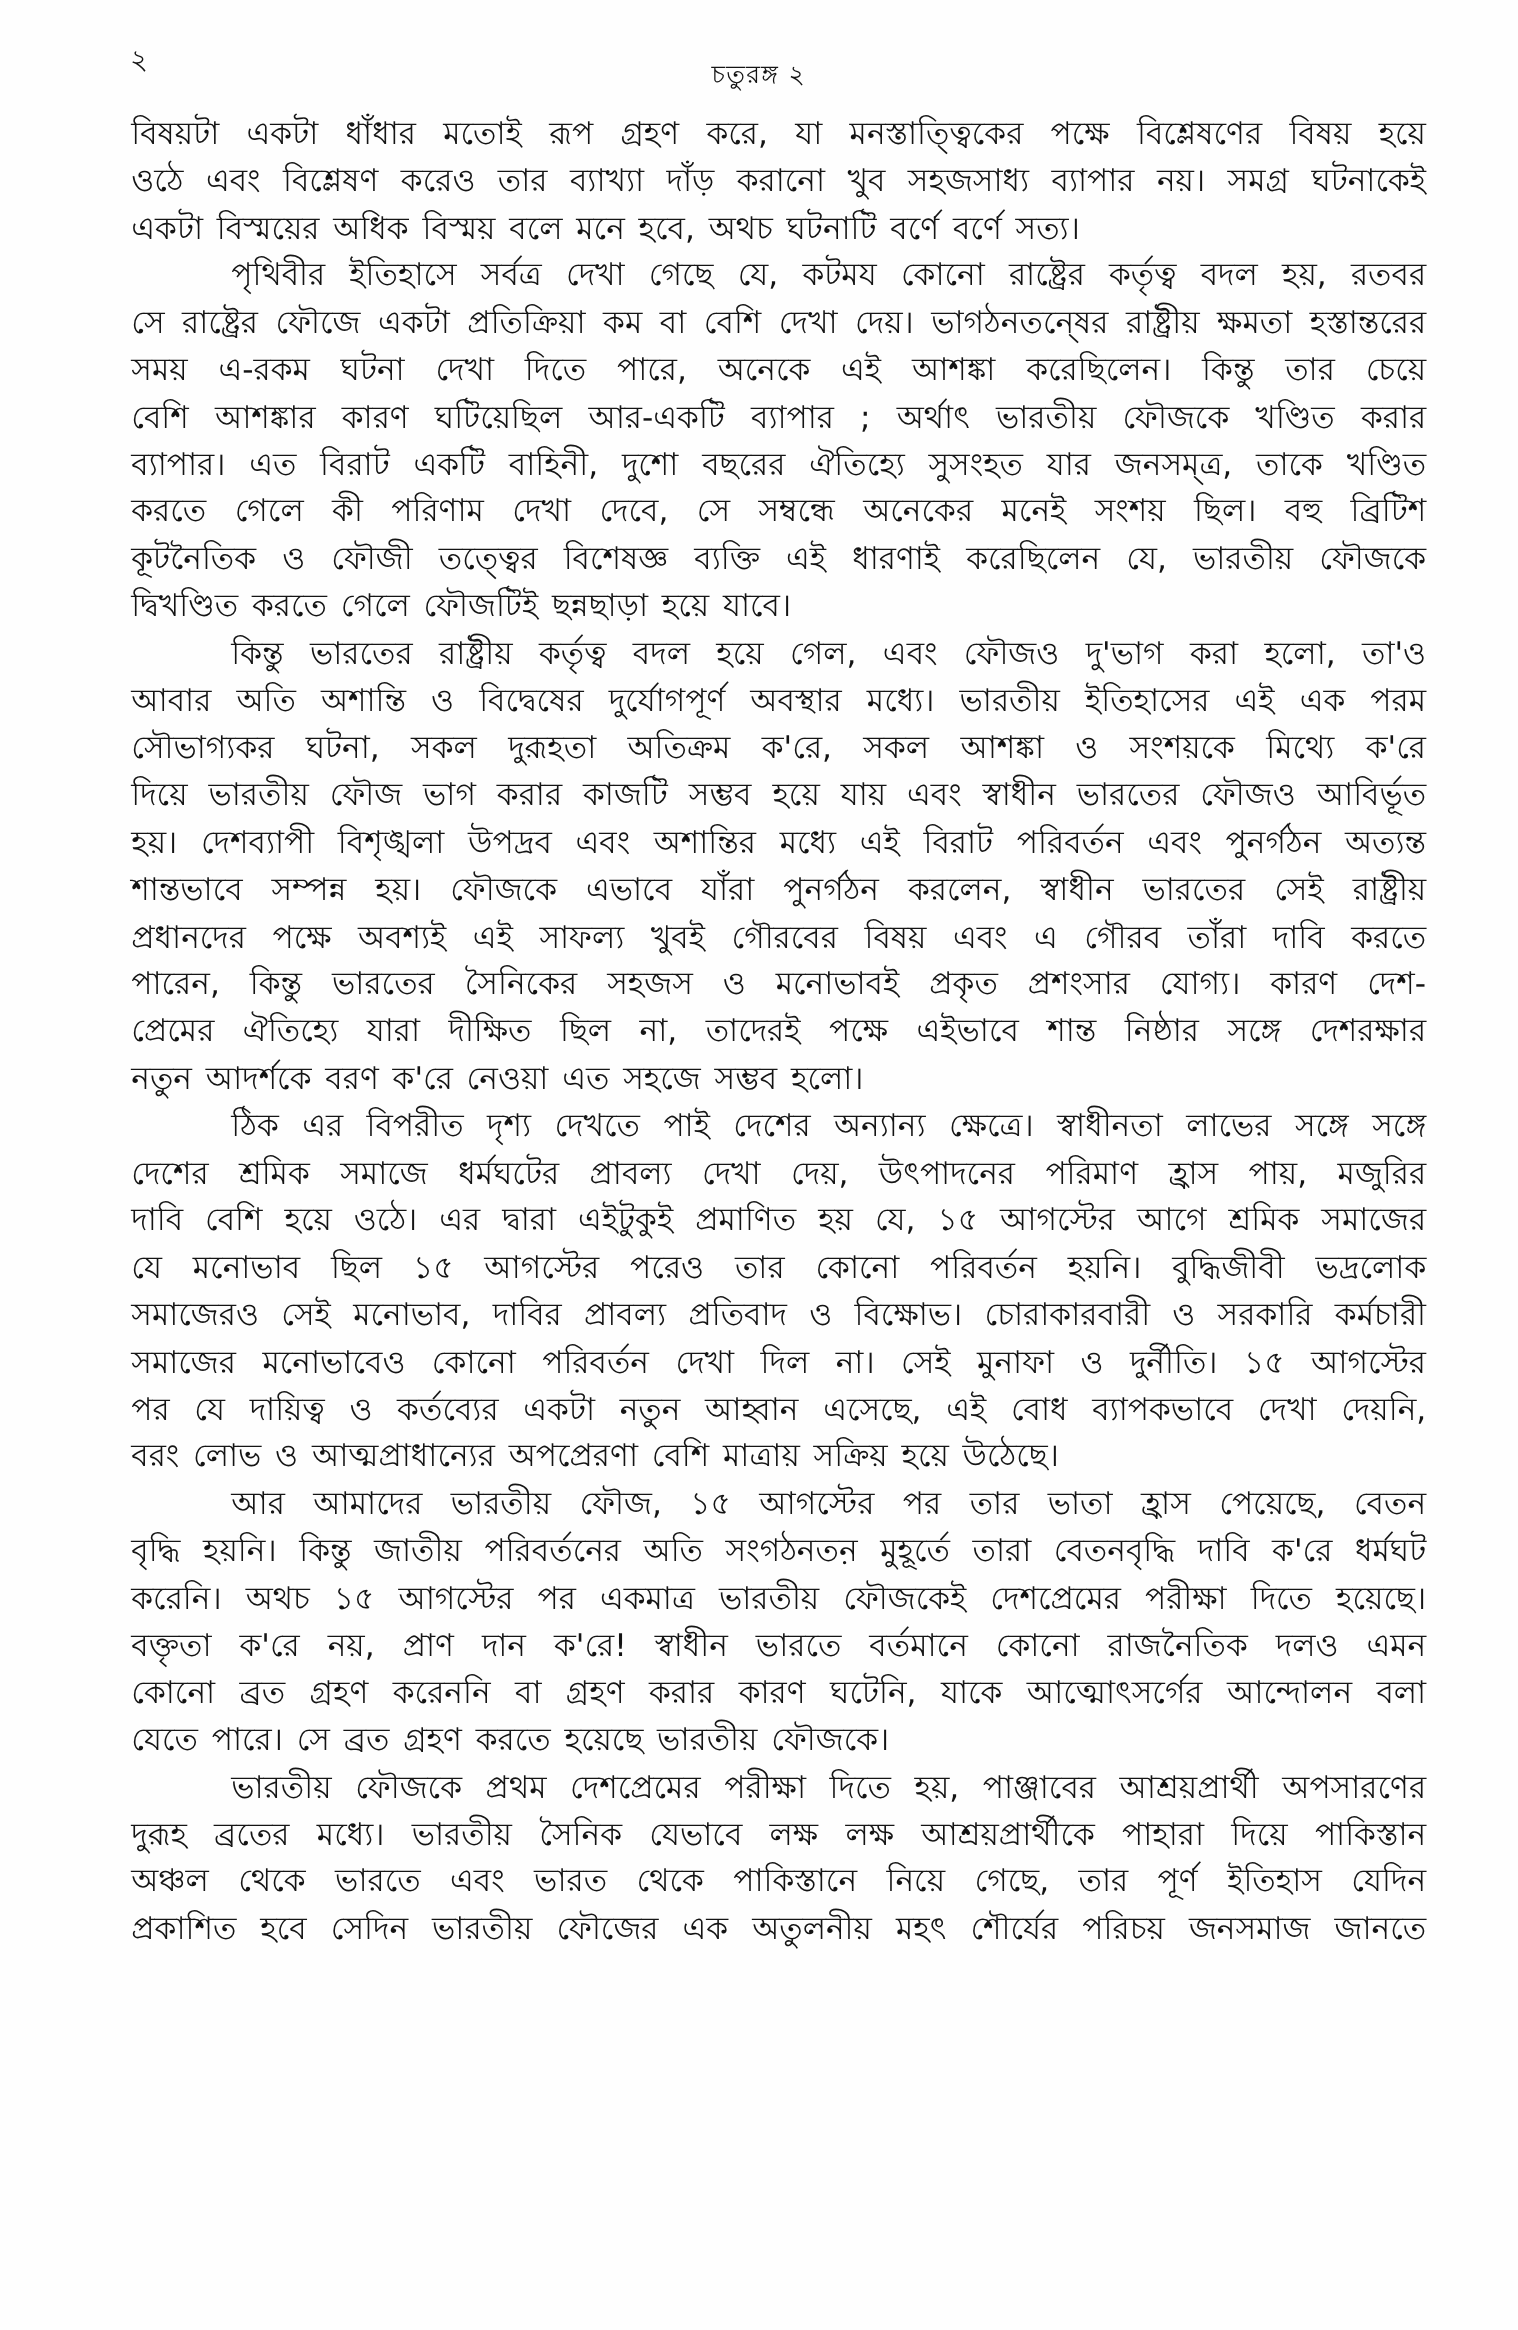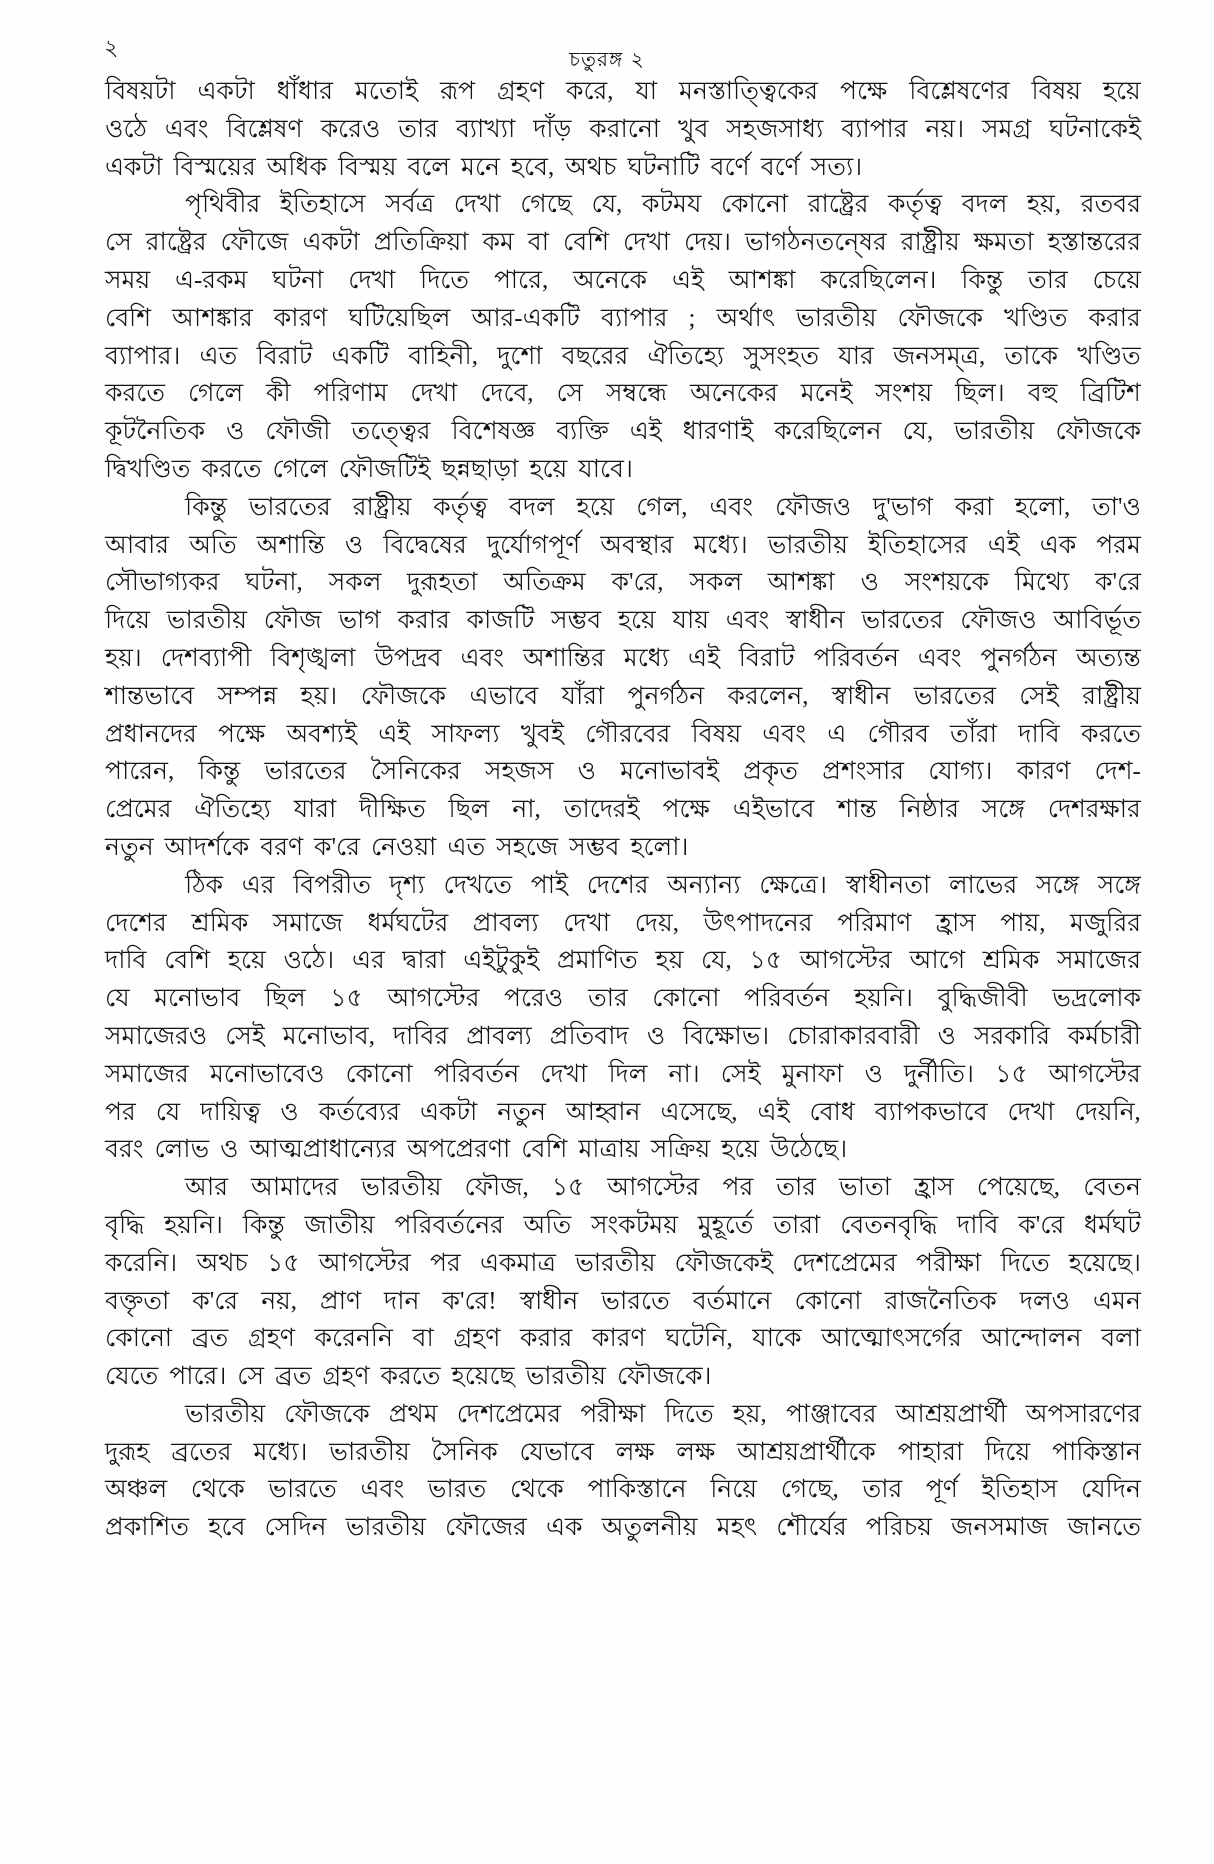--- a/index.html
+++ b/index.html
@@ -3,21 +3,21 @@
 <meta charset="utf-8">
 <style>
   html, body { margin: 0; padding: 0; }
   body {
     width: 1214px; height: 1864px; background: #ffffff; position: relative; overflow: hidden;
     font-family: "DejaVu Sans", sans-serif; color: #141414;
   }
   .page { position: absolute; left: 0; top: 0; width: 1214px; height: 1864px; background: #fefefe; }
   .page-number { position: absolute; left: 104px; top: 30px; font-size: 22px; }
   .running-head { position: absolute; left: 0; width: 1214px; top: 30px; text-align: center; font-size: 20px; letter-spacing: 1px; margin-top: 14px; }
-  .body-text { position: absolute; left: 105px; top: 72px; width: 1036px; font-family: Liberation Serif, serif; }
+  .body-text { position: absolute; left: 105px; top: 88px; width: 1036px; }
   .line {
     height: 37.8px; line-height: 37.8px; font-size: 25px;
     text-align: justify; text-align-last: justify; white-space: nowrap; overflow: visible;
     display: flex; justify-content: space-between;
   }
   .line.indent { padding-left: 80px; }
   .line.last { justify-content: flex-start; gap: 11px; }
   .line span.w { display: inline-block; }
 </style>
 </head>
@@ -471,21 +471,21 @@
           <span class="w">পেয়েছে,</span>
           <span class="w">বেতন</span>
         </div>
         <div class="line">
           <span class="w">বৃদ্ধি</span>
           <span class="w">হয়নি।</span>
           <span class="w">কিন্তু</span>
           <span class="w">জাতীয়</span>
           <span class="w">পরিবর্তনের</span>
           <span class="w">অতি</span>
-          <span class="w">সংকটময়</span>
+          <span class="w">সংগঠনতন়</span>
           <span class="w">মুহূর্তে</span>
           <span class="w">তারা</span>
           <span class="w">বেতনবৃদ্ধি</span>
           <span class="w">দাবি</span>
           <span class="w">ক'রে</span>
           <span class="w">ধর্মঘট</span>
         </div>
         <div class="line">
           <span class="w">করেনি।</span>
           <span class="w">অথচ</span>

